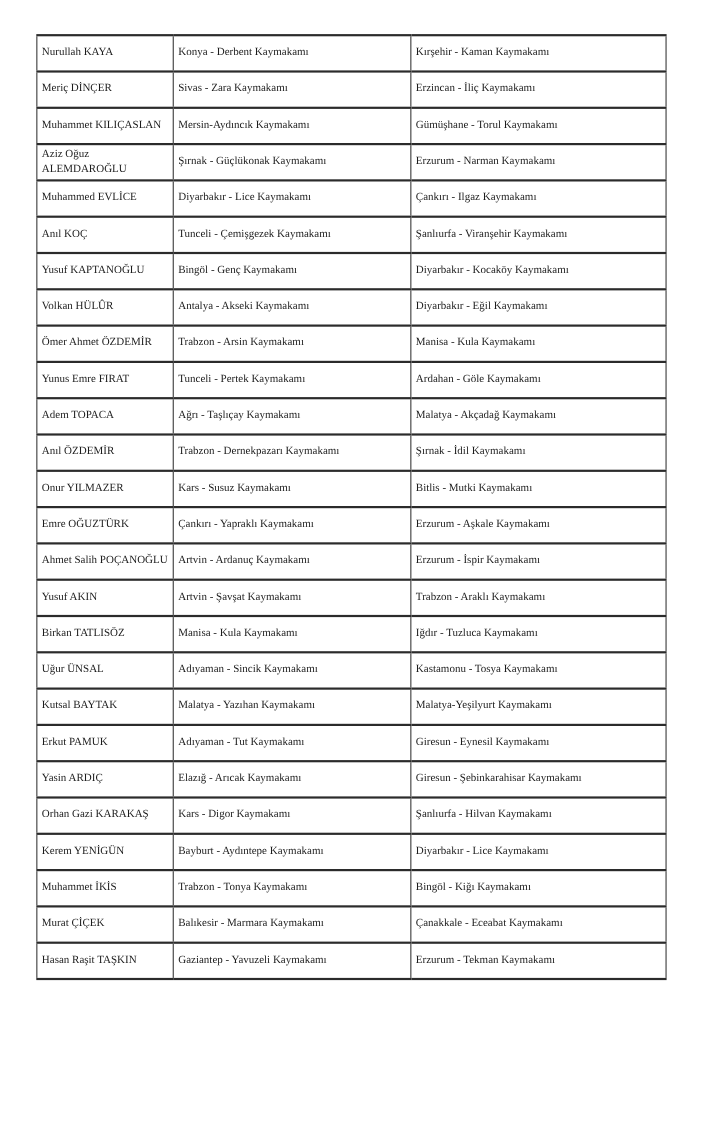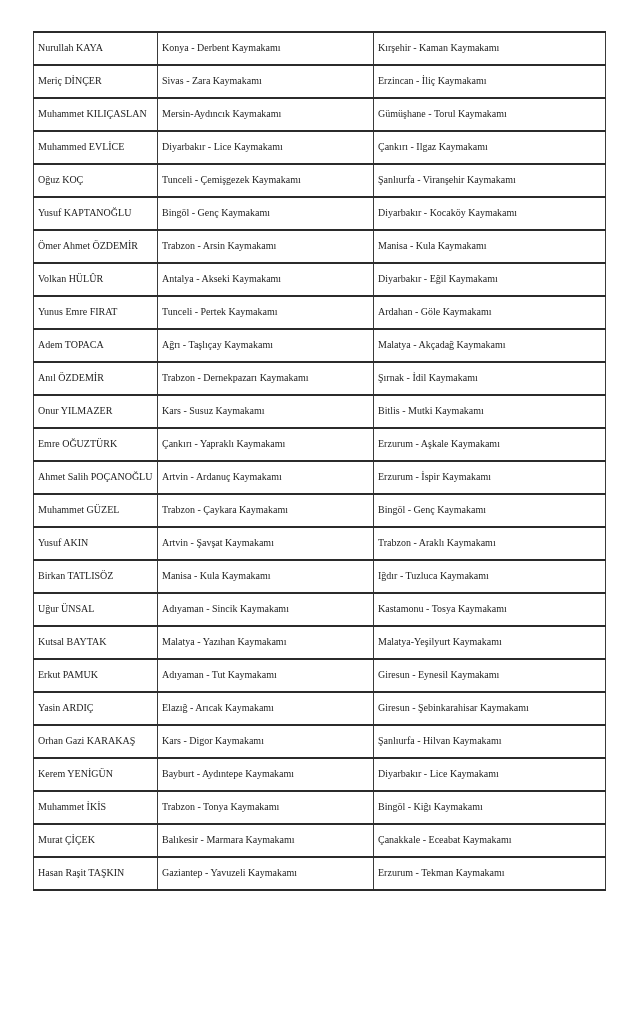--- a/index.html
+++ b/index.html
@@ -60,43 +60,48 @@
           <td>Meriç DİNÇER</td>
           <td>Sivas - Zara Kaymakamı</td>
           <td>Erzincan - İliç Kaymakamı</td>
         </tr>
         <tr>
           <td>Muhammet KILIÇASLAN</td>
           <td>Mersin-Aydıncık Kaymakamı</td>
           <td>Gümüşhane - Torul Kaymakamı</td>
         </tr>
         <tr>
+          <td>Aziz Oğuz ALEMDAROĞLU</td>
+          <td>Şırnak - Güçlükonak Kaymakamı</td>
+          <td>Erzurum - Narman Kaymakamı</td>
+        </tr>
+        <tr>
           <td>Muhammed EVLİCE</td>
           <td>Diyarbakır - Lice Kaymakamı</td>
           <td>Çankırı - Ilgaz Kaymakamı</td>
         </tr>
         <tr>
-          <td>Oğuz KOÇ</td>
+          <td>Anıl KOÇ</td>
           <td>Tunceli - Çemişgezek Kaymakamı</td>
           <td>Şanlıurfa - Viranşehir Kaymakamı</td>
         </tr>
         <tr>
           <td>Yusuf KAPTANOĞLU</td>
           <td>Bingöl - Genç Kaymakamı</td>
           <td>Diyarbakır - Kocaköy Kaymakamı</td>
         </tr>
         <tr>
+          <td>Volkan HÜLÛR</td>
+          <td>Antalya - Akseki Kaymakamı</td>
+          <td>Diyarbakır - Eğil Kaymakamı</td>
+        </tr>
+        <tr>
           <td>Ömer Ahmet ÖZDEMİR</td>
           <td>Trabzon - Arsin Kaymakamı</td>
           <td>Manisa - Kula Kaymakamı</td>
-        </tr>
-        <tr>
-          <td>Volkan HÜLÛR</td>
-          <td>Antalya - Akseki Kaymakamı</td>
-          <td>Diyarbakır - Eğil Kaymakamı</td>
         </tr>
         <tr>
           <td>Yunus Emre FIRAT</td>
           <td>Tunceli - Pertek Kaymakamı</td>
           <td>Ardahan - Göle Kaymakamı</td>
         </tr>
         <tr>
           <td>Adem TOPACA</td>
           <td>Ağrı - Taşlıçay Kaymakamı</td>
           <td>Malatya - Akçadağ Kaymakamı</td>
@@ -113,25 +118,20 @@
         </tr>
         <tr>
           <td>Emre OĞUZTÜRK</td>
           <td>Çankırı - Yapraklı Kaymakamı</td>
           <td>Erzurum - Aşkale Kaymakamı</td>
         </tr>
         <tr>
           <td>Ahmet Salih POÇANOĞLU</td>
           <td>Artvin - Ardanuç Kaymakamı</td>
           <td>Erzurum - İspir Kaymakamı</td>
-        </tr>
-        <tr>
-          <td>Muhammet GÜZEL</td>
-          <td>Trabzon - Çaykara Kaymakamı</td>
-          <td>Bingöl - Genç Kaymakamı</td>
         </tr>
         <tr>
           <td>Yusuf AKIN</td>
           <td>Artvin - Şavşat Kaymakamı</td>
           <td>Trabzon - Araklı Kaymakamı</td>
         </tr>
         <tr>
           <td>Birkan TATLISÖZ</td>
           <td>Manisa - Kula Kaymakamı</td>
           <td>Iğdır - Tuzluca Kaymakamı</td>

